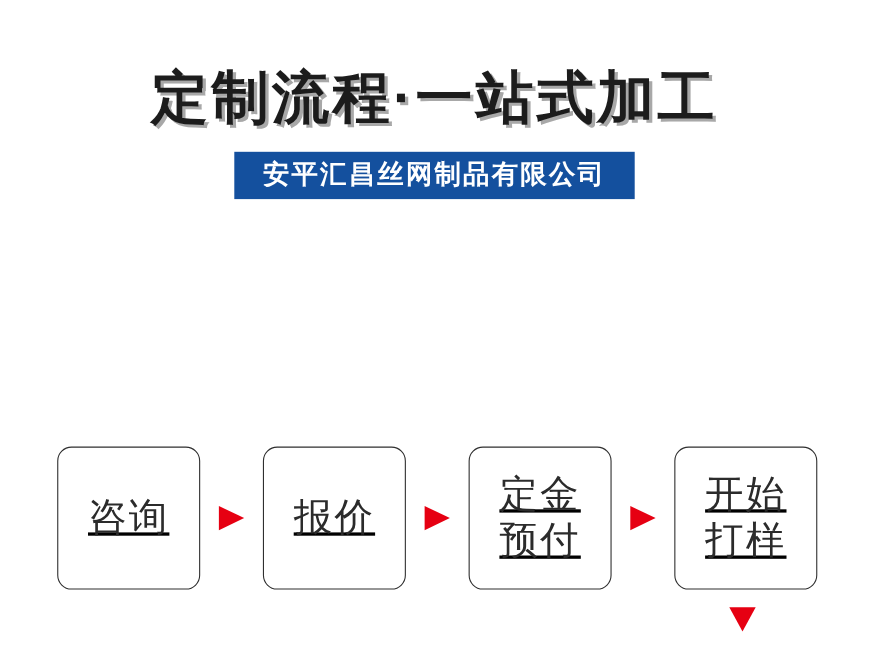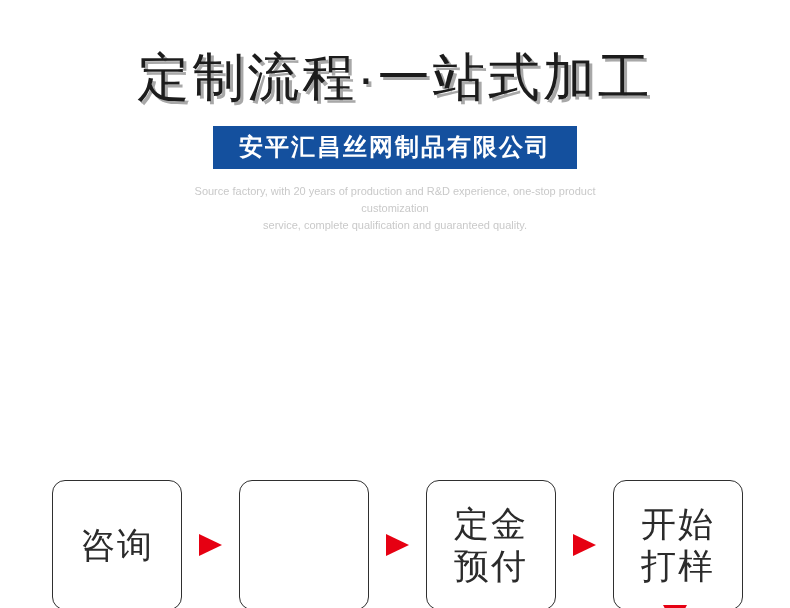--- a/index.html
+++ b/index.html
@@ -15,25 +15,25 @@
     position: relative;
   }
 
   
   .header {
     width: 790px;
     text-align: center;
   }
 
   .main-title {
-    margin: 4px;
+    margin: 16px;
     padding-top: 42px;
     font-size: 52px;
     line-height: 62px;
-    font-weight: normal;
+    font-weight: bold;
     color: #1c1c1c;
     letter-spacing: 3px;
     text-shadow: 3px 3px 0 #a8a8a8;
     white-space: nowrap;
   }
 
   .banner-wrap {
     margin-top: 18px;
     display: flex;
     justify-content: center;
@@ -69,21 +69,21 @@
 
   .flow-row {
     position: absolute;
     left: 0;
     width: 790px;
     height: 130px;
     display: flex;
     align-items: center;
     justify-content: flex-start;
   }
-  .flow-row.row-1 { top: 246px; }
+  .flow-row.row-1 { top: 225px; text-decoration: underline; }
 
   .step-box {
     width: 130px;
     height: 130px;
     box-sizing: border-box;
     border: 1.6px solid #2f2f2f;
     border-radius: 13px;
     background: #ffffff;
     display: flex;
     flex-direction: column;
@@ -135,40 +135,37 @@
 </head>
 <body>
 
 <div class="header">
   <h1 class="main-title">定制流程·一站式加工</h1>
 
   <div class="banner-wrap">
     <div class="company-banner">安平汇昌丝网制品有限公司</div>
   </div>
 
-  <div class="subtitle">
-    <div>Source factory, with 20 years of production and R&amp;D experience, one-stop product customization</div>
-    <div>service, complete qualification and guaranteed quality.</div>
-  </div>
 </div>
 
 <div class="flow">
 
   <div class="flow-row row-1">
     <div class="spacer-left"></div>
 
     <div class="step-box">
       <div class="line">咨询</div>
     </div>
 
     <div class="arrow-gap">
       <div class="arrow-right"></div>
     </div>
 
     <div class="step-box">
+      <div class="line">报价</div>
     </div>
 
     <div class="arrow-gap">
       <div class="arrow-right"></div>
     </div>
 
     <div class="step-box">
       <div class="line">定金</div>
       <div class="line">预付</div>
     </div>

